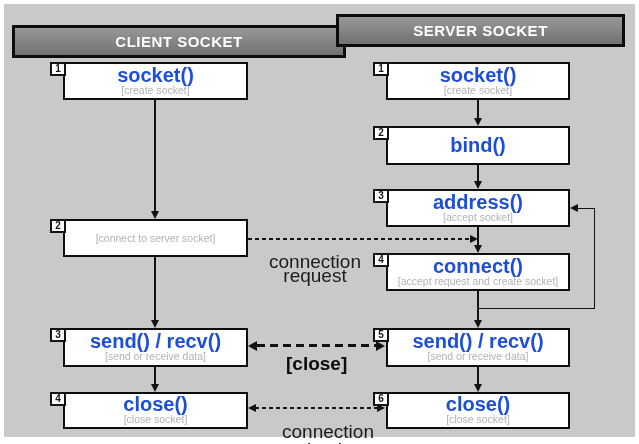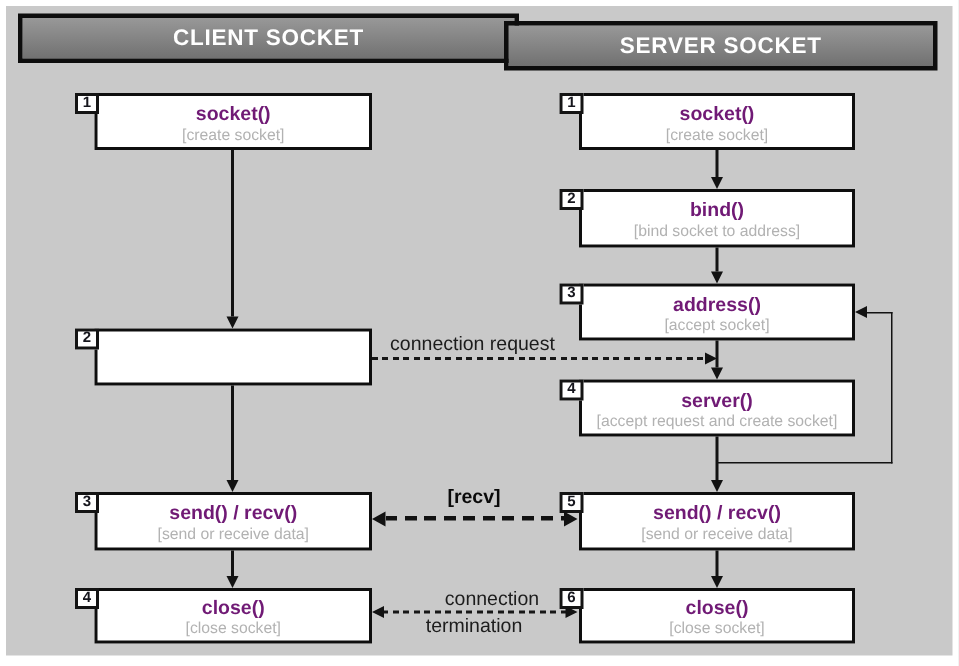--- a/index.html
+++ b/index.html
@@ -9,29 +9,29 @@
   }
   .bg{position:absolute; left:4px; top:4px; width:631px; height:433px; background:#c9c9c9;}
   
   .hdr{
     position:absolute; height:33px; box-sizing:border-box;
     border:3px solid #0d0d0d;
     background:linear-gradient(#989898,#717171);
     color:#ffffff; font-size:15px; font-weight:bold; letter-spacing:0.5px;
     display:flex; align-items:center; justify-content:center;
   }
-  #hdr-client{left:12px; top:9px; width:334px;}
+  #hdr-client{left:12px; top:25px; width:334px;}
   #hdr-server{left:336px; top:14px; width:289px;}
   
   .box{
     position:absolute; box-sizing:border-box; background:#ffffff;
     border:2px solid #0e0e0e; display:flex; flex-direction:column;
     align-items:center; justify-content:center; text-align:center;
   }
-  .box .btitle{font-size:13px; font-weight:bold; color:#701a75; line-height:17px;}
+  .box .btitle{font-size:20px; font-weight:bold; color:#1d4ed8; line-height:17px;}
   .box .bsub{font-size:10.5px; color:#b2b2b2; line-height:12px;}
   .badge{
     position:absolute; left:-15px; top:-2px; width:16px; height:14px;
     box-sizing:border-box; background:#ffffff; border:2px solid #141414;
     font-size:10px; font-weight:bold; color:#16161d; line-height:10px;
     display:flex; align-items:center; justify-content:center;
   }
   .cbox{left:63px; width:185px;}
   .sbox{left:386px; width:184px;}
   #c1{top:62px; height:38px;}
@@ -54,69 +54,69 @@
   .aleft{position:absolute; width:0; height:0;
       border-top:4px solid transparent; border-bottom:4px solid transparent;
       border-right:8px solid #121212;}
   .aright{position:absolute; width:0; height:0;
       border-top:4px solid transparent; border-bottom:4px solid transparent;
       border-left:8px solid #121212;}
   .dash-thin{position:absolute; height:1.5px;
       background:repeating-linear-gradient(90deg,#161616 0 4px, transparent 4px 7px);}
   .dash-thick{position:absolute; height:3px;
       background:repeating-linear-gradient(90deg,#111111 0 8px, transparent 8px 13px);}
-  .lbl{position:absolute; font-size:13px; color:#1c1c1c; text-align:center; line-height:14px;}
+  .lbl{position:absolute; font-size:19px; color:#1c1c1c; text-align:center; line-height:14px;margin-top:33px;}
   .lbl-bold{font-weight:bold; color:#0a0a0a;}
 </style>
 </head>
 <body>
 
 <div class="canvas">
   <div class="bg"></div>
 
   <div class="hdr" id="hdr-client">CLIENT SOCKET</div>
   <div class="hdr" id="hdr-server">SERVER SOCKET</div>
 
   <div class="box cbox" id="c1">
     <div class="badge">1</div>
     <div class="btitle">socket()</div>
     <div class="bsub">[create socket]</div>
   </div>
   <div class="box cbox" id="c2">
     <div class="badge">2</div>
+    <div class="bsub">[connect to server socket]</div>
   </div>
   <div class="box cbox" id="c3">
     <div class="badge">3</div>
     <div class="btitle">send() / recv()</div>
     <div class="bsub">[send or receive data]</div>
   </div>
   <div class="box cbox" id="c4">
     <div class="badge">4</div>
     <div class="btitle">close()</div>
     <div class="bsub">[close socket]</div>
   </div>
 
   <div class="box sbox" id="s1">
     <div class="badge">1</div>
     <div class="btitle">socket()</div>
     <div class="bsub">[create socket]</div>
   </div>
   <div class="box sbox" id="s2">
     <div class="badge">2</div>
     <div class="btitle">bind()</div>
-    <div class="bsub">[bind socket to address]</div>
   </div>
   <div class="box sbox" id="s3">
     <div class="badge">3</div>
     <div class="btitle">address()</div>
     <div class="bsub">[accept socket]</div>
   </div>
   <div class="box sbox" id="s4">
     <div class="badge">4</div>
-    <div class="btitle">server()</div>
+    <div class="btitle">connect()</div>
     <div class="bsub">[accept request and create socket]</div>
   </div>
   <div class="box sbox" id="s5">
     <div class="badge">5</div>
     <div class="btitle">send() / recv()</div>
     <div class="bsub">[send or receive data]</div>
   </div>
   <div class="box sbox" id="s6">
     <div class="badge">6</div>
     <div class="btitle">close()</div>
@@ -146,20 +146,20 @@
   <div class="hl1" style="left:578px; top:208px; width:17px;"></div>
   <div class="aleft" style="left:570px; top:204px;"></div>
 
   <div class="dash-thin" style="left:248px; top:238px; width:223px;"></div>
   <div class="aright" style="left:470px; top:235px;"></div>
   <div class="lbl" style="left:250px; top:222px; width:130px;">connection request</div>
 
   <div class="dash-thick" style="left:257px; top:344px; width:120px;"></div>
   <div class="aleft" style="left:248px; top:341px; border-top-width:5px; border-bottom-width:5px; border-right-width:9px;"></div>
   <div class="aright" style="left:376px; top:341px; border-top-width:5px; border-bottom-width:5px; border-left-width:9px;"></div>
-  <div class="lbl lbl-bold" style="left:286px; top:324px; width:60px;">[recv]</div>
+  <div class="lbl lbl-bold" style="left:286px; top:324px; width:60px;">[close]</div>
 
   <div class="dash-thin" style="left:255px; top:407px; width:124px;"></div>
   <div class="aleft" style="left:248px; top:404px;"></div>
   <div class="aright" style="left:377px; top:404px;"></div>
   <div class="lbl" style="left:278px; top:392px; width:100px;">connection</div>
   <div class="lbl" style="left:266px; top:410px; width:100px;">termination</div>
 </div>
 
 </body></html>

